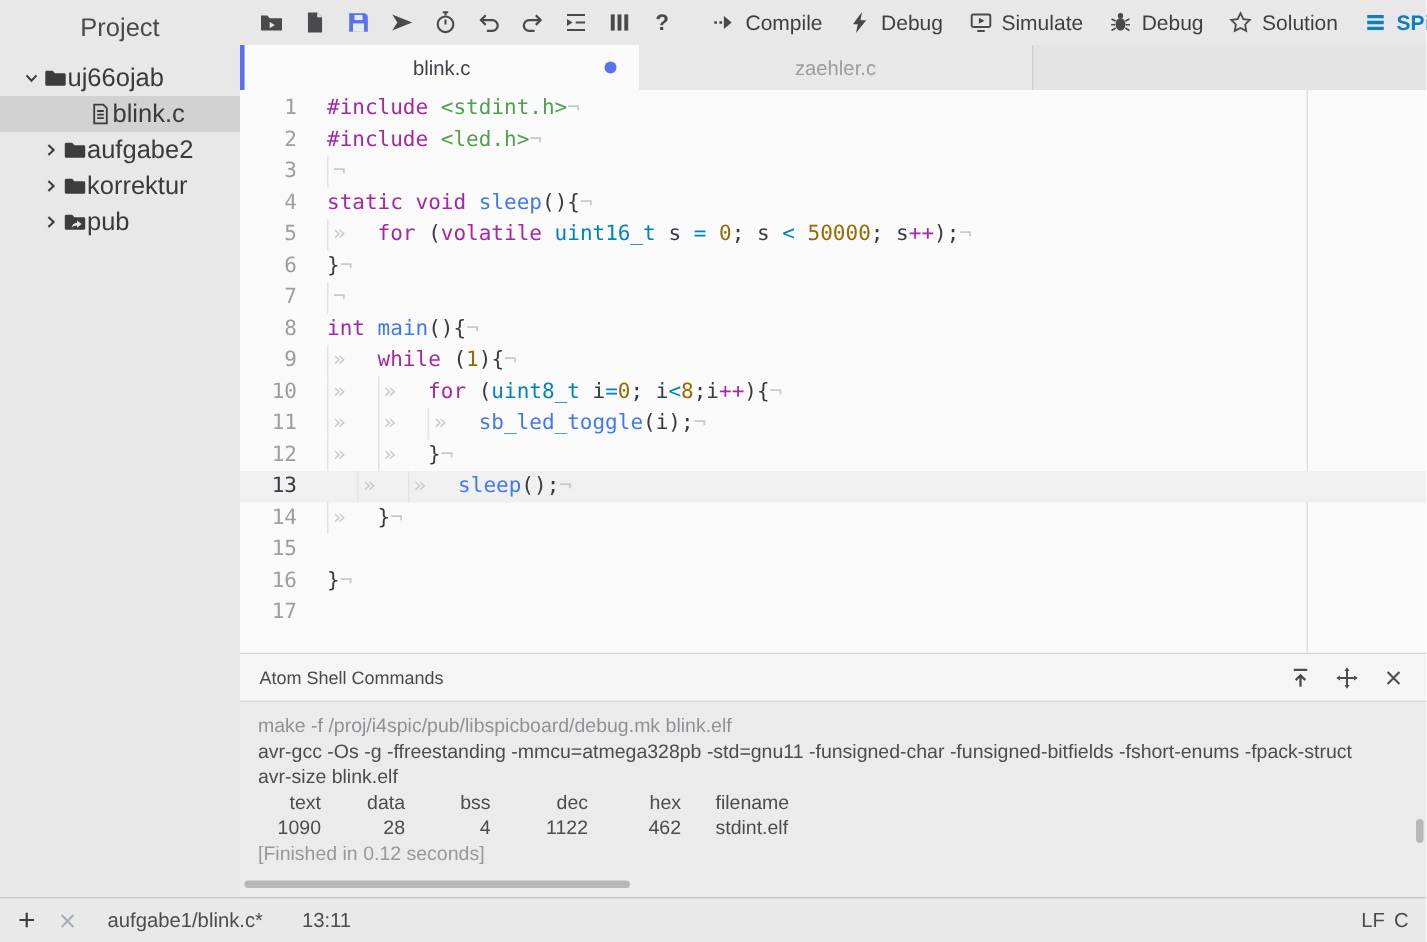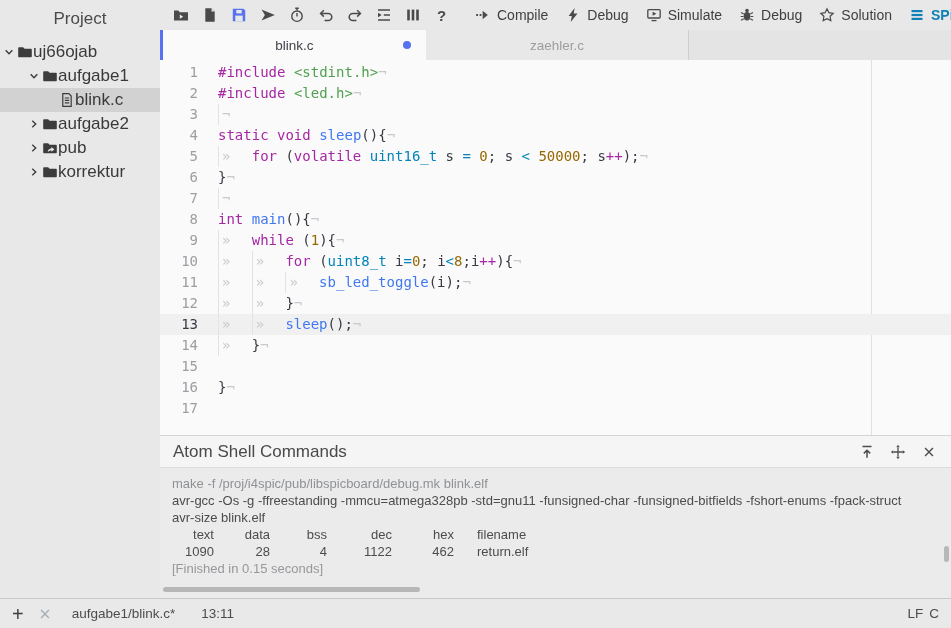--- a/index.html
+++ b/index.html
@@ -41,33 +41,33 @@
   .active-strip{position:absolute;left:0;top:0;width:3px;height:30px;background:var(--accent);z-index:2;}
   .tabs{display:flex;margin-left:3px;height:100%;}
   .tab{width:263px;position:relative;display:flex;align-items:center;justify-content:center;font-size:13.5px;color:#9d9da0;background:#e8e8e8;border-right:1px solid #cfcfcf;cursor:pointer;}
   .tab.active{background:#fafafa;color:#41424a;border-right:none;}
   .modified-dot{position:absolute;right:15px;top:50%;margin-top:-4px;width:8px;height:8px;border-radius:50%;background:var(--accent);}
 
   
   .editor{flex:1;min-height:0;position:relative;background:#fafafa;font-family:"DejaVu Sans Mono","Liberation Mono",monospace;font-size:14px;line-height:21px;color:var(--fg);overflow:hidden;padding-top:2px;cursor:text;}
   .wrap-guide{position:absolute;left:711px;top:0;bottom:0;width:1px;background:#e0e0e3;}
   .line{display:flex;height:21px;position:relative;}
-  .line.current{background:#f0f0f1;}
+  .line.current{background:#f0f0f1;gap:20px;}
   .ln{width:46px;flex:none;text-align:right;padding-right:8px;color:#9d9da2;user-select:none;}
   .line.current .ln{color:#383a42;}
   .lc{padding-left:12px;white-space:pre;}
   .ws-tab{display:inline-block;width:4ch;border-left:1px solid var(--guide);color:var(--ws);padding-left:3px;vertical-align:top;}
   .guide0{display:inline-block;width:4px;height:21px;border-left:1px solid var(--guide);vertical-align:top;}
   .eol{color:var(--ws);}
   .tok-kw{color:var(--kw);} .tok-str{color:var(--str);} .tok-fn{color:var(--fn);}
   .tok-ty{color:var(--ty);margin-top:24px;} .tok-op{color:var(--ty);} .tok-nu{color:var(--nu);} .tok-pl{color:var(--fg);}
 
   
   .panel{height:163px;flex:none;display:flex;flex-direction:column;border-top:1px solid #d4d4d4;}
-  .panel-header{height:32px;flex:none;background:#f5f5f5;border-bottom:1px solid #dcdcdc;display:flex;align-items:center;padding:0 13px;font-size:17px;color:#4a4a4a;}
+  .panel-header{height:32px;flex:none;background:#f5f5f5;border-bottom:1px solid #dcdcdc;display:flex;align-items:center;padding:0 13px;font-size:12px;color:#4a4a4a;}
   .panel-actions{margin-left:auto;display:flex;gap:13px;color:#4c4c4c;}
   .pbtn{width:18px;height:18px;display:flex;align-items:center;justify-content:center;cursor:pointer;}
   .console{flex:1;background:#ebebeb;position:relative;overflow:hidden;font-size:13px;line-height:17px;color:#4c4c4e;padding:7px 0 0 12px;white-space:nowrap;}
   .cline.muted{color:#8f9194;}
   .cline.finished{color:#96989b;}
   .c-num{display:inline-block;text-align:right;}
   .c1{width:42px;} .c2{width:56px;} .c3{width:57px;} .c4{width:65px;} .c5{width:62px;}
   .c-file{margin-left:23px;}
   .hscroll{position:absolute;left:3px;bottom:6px;width:257px;height:5px;border-radius:3px;background:#b7b7b7;cursor:pointer;}
   .vscroll{position:absolute;right:2px;bottom:36px;width:5px;height:16px;border-radius:3px;background:#b7b7b7;cursor:pointer;}
@@ -83,45 +83,32 @@
 </style>
 </head>
 <body>
 
 <div class="app">
   <div class="main">
 
     <aside class="sidebar">
       <div class="sidebar-title">Project</div>
       <div class="tree">
-          <div class="tree-row" style="padding-left: 0;">
+          <div class="tree-row" style="padding-left: 12px;">
             <span class="chev">
               <svg width="14" height="14" viewBox="0 0 16 16">
                 <path fill="none" stroke="currentColor" stroke-width="1.6" d="M4.2 6l3.8 4 3.8-4"></path>
               </svg>
             </span>
             <span class="ic">
               <svg width="16" height="16" viewBox="0 0 16 16">
                 <path fill="currentColor" d="M1.2 4.2c0-.6.4-1 1-1h3.9l1.5 1.6h6.2c.6 0 1 .4 1 1v6.4c0 .6-.4 1-1 1H2.2c-.6 0-1-.4-1-1z"></path>
               </svg>
             </span>
             <span class="tree-label">uj66ojab</span>
-          </div>
-          <div class="tree-row" style="padding-left: 25px;">
-            <span class="chev">
-              <svg width="14" height="14" viewBox="0 0 16 16">
-                <path fill="none" stroke="currentColor" stroke-width="1.6" d="M4.2 6l3.8 4 3.8-4"></path>
-              </svg>
-            </span>
-            <span class="ic">
-              <svg width="16" height="16" viewBox="0 0 16 16">
-                <path fill="currentColor" d="M1.2 4.2c0-.6.4-1 1-1h3.9l1.5 1.6h6.2c.6 0 1 .4 1 1v6.4c0 .6-.4 1-1 1H2.2c-.6 0-1-.4-1-1z"></path>
-              </svg>
-            </span>
-            <span class="tree-label">aufgabe1</span>
           </div>
           <div class="tree-row selected" style="padding-left: 42px;">
             <span class="spacer"></span>
             <span class="ic">
               <svg width="16" height="16" viewBox="0 0 16 16">
                 <g fill="none" stroke="currentColor" stroke-width="1.2">
                   <path d="M3.8 1.7h6.1l2.3 2.4v10.2H3.8z"></path>
                   <path d="M5.8 6h4.4M5.8 8.4h4.4M5.8 10.8h4.4"></path>
                 </g>
               </svg>
@@ -143,37 +130,37 @@
           </div>
           <div class="tree-row" style="padding-left: 25px;">
             <span class="chev">
               <svg width="14" height="14" viewBox="0 0 16 16">
                 <path fill="none" stroke="currentColor" stroke-width="1.6" d="M6 4.2l4 3.8-4 3.8"></path>
               </svg>
             </span>
             <span class="ic">
               <svg width="16" height="16" viewBox="0 0 16 16">
                 <path fill="currentColor" d="M1.2 4.2c0-.6.4-1 1-1h3.9l1.5 1.6h6.2c.6 0 1 .4 1 1v6.4c0 .6-.4 1-1 1H2.2c-.6 0-1-.4-1-1z"></path>
-                <path fill="#e8e8e8" d="M9.4 7l3 2.4-3 2.4V10.4c-1.8 0-2.9.5-3.7 1.6.3-2 1.5-3.4 3.7-3.5z"></path>
-              </svg>
-            </span>
-            <span class="tree-label">pub</span>
+              </svg>
+            </span>
+            <span class="tree-label">korrektur</span>
           </div>
           <div class="tree-row" style="padding-left: 25px;">
             <span class="chev">
               <svg width="14" height="14" viewBox="0 0 16 16">
                 <path fill="none" stroke="currentColor" stroke-width="1.6" d="M6 4.2l4 3.8-4 3.8"></path>
               </svg>
             </span>
             <span class="ic">
               <svg width="16" height="16" viewBox="0 0 16 16">
                 <path fill="currentColor" d="M1.2 4.2c0-.6.4-1 1-1h3.9l1.5 1.6h6.2c.6 0 1 .4 1 1v6.4c0 .6-.4 1-1 1H2.2c-.6 0-1-.4-1-1z"></path>
-              </svg>
-            </span>
-            <span class="tree-label">korrektur</span>
+                <path fill="#e8e8e8" d="M9.4 7l3 2.4-3 2.4V10.4c-1.8 0-2.9.5-3.7 1.6.3-2 1.5-3.4 3.7-3.5z"></path>
+              </svg>
+            </span>
+            <span class="tree-label">pub</span>
           </div>
         </div>
     </aside>
 
     <div class="content">
 
       <div class="toolbar">
         <div class="tb-icons">
             <div class="tbtn">
               <span class="ic">
@@ -451,22 +438,22 @@
                 </span>
               </div>
             </div>
         </div>
         <div class="console">
           <div>
               <div class="cline muted">make -f /proj/i4spic/pub/libspicboard/debug.mk blink.elf</div>
               <div class="cline">avr-gcc -Os -g -ffreestanding -mmcu=atmega328pb -std=gnu11 -funsigned-char -funsigned-bitfields -fshort-enums -fpack-struct</div>
               <div class="cline">avr-size blink.elf</div>
               <div class="crow"><span class="c-num c1">text</span><span class="c-num c2">data</span><span class="c-num c3">bss</span><span class="c-num c4">dec</span><span class="c-num c5">hex</span><span class="c-file">filename</span></div>
-              <div class="crow"><span class="c-num c1">1090</span><span class="c-num c2">28</span><span class="c-num c3">4</span><span class="c-num c4">1122</span><span class="c-num c5">462</span><span class="c-file">return.elf</span></div>
-              <div class="cline finished">[Finished in 0.15 seconds]</div>
+              <div class="crow"><span class="c-num c1">1090</span><span class="c-num c2">28</span><span class="c-num c3">4</span><span class="c-num c4">1122</span><span class="c-num c5">462</span><span class="c-file">stdint.elf</span></div>
+              <div class="cline finished">[Finished in 0.12 seconds]</div>
             </div>
           <div class="hscroll"></div>
           <div class="vscroll"></div>
         </div>
       </div>
 
     </div>
   </div>
 
   <div class="statusbar">

